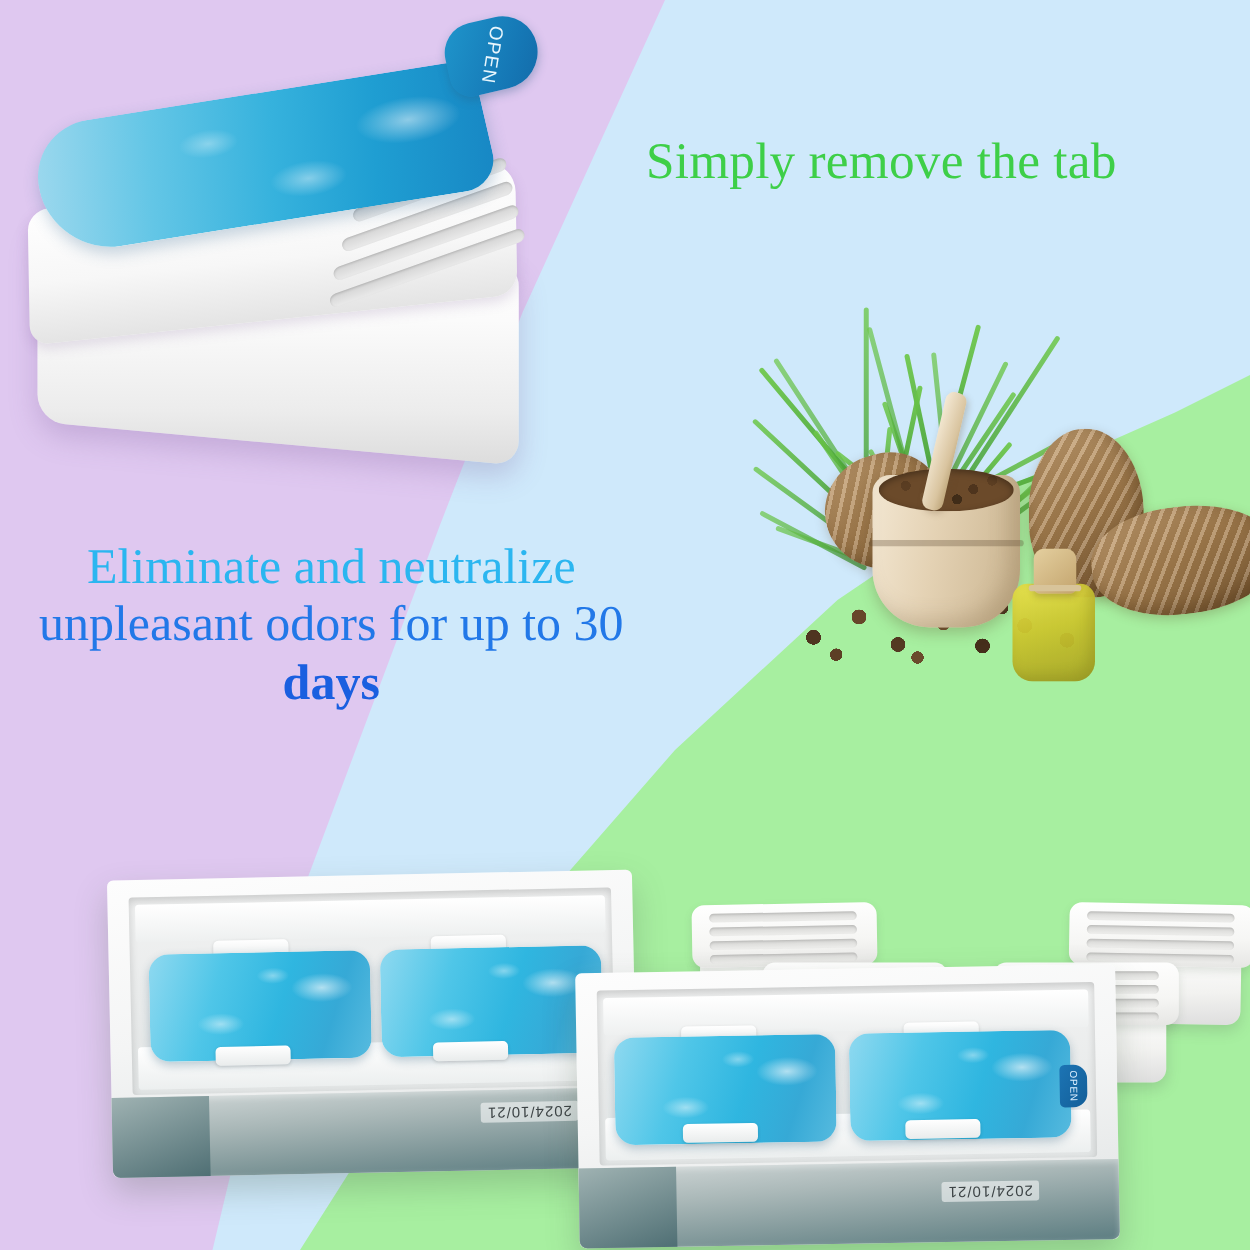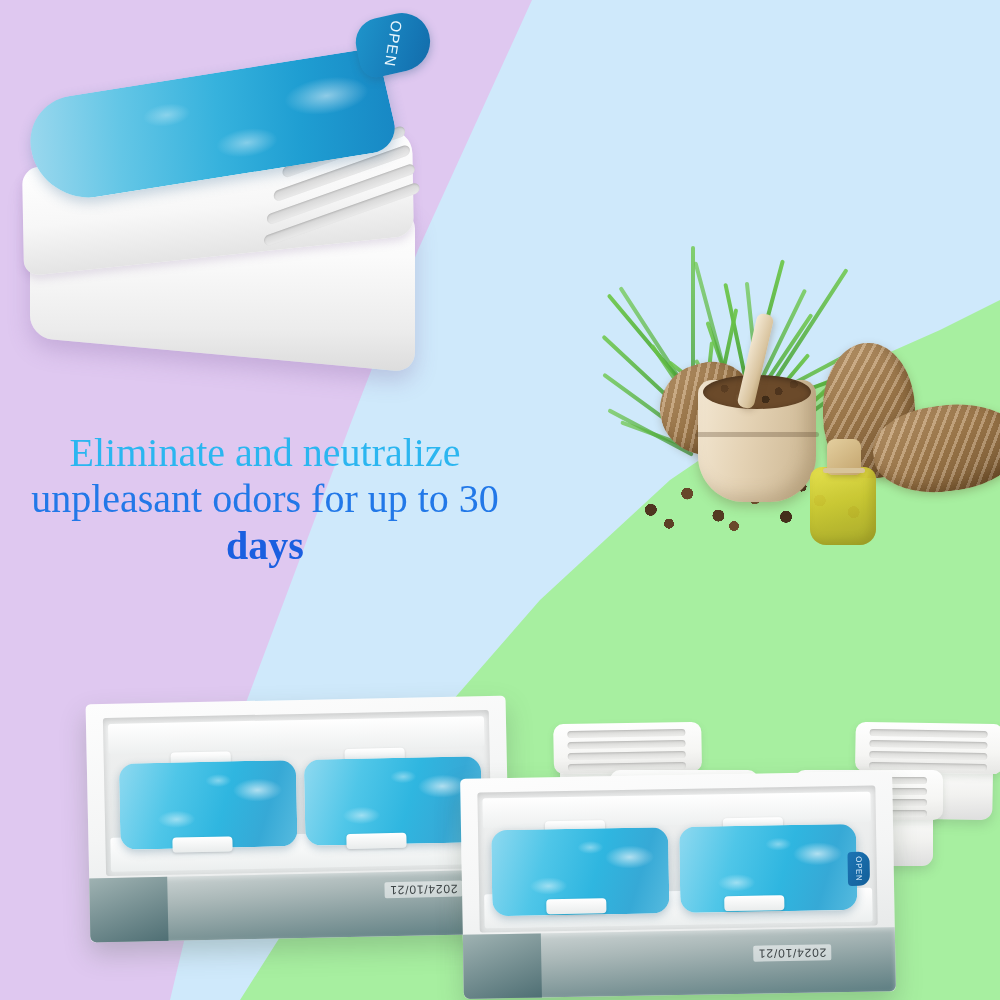--- a/index.html
+++ b/index.html
@@ -309,20 +309,21 @@
     </div>
     <div class="pm-foil">
       <div class="foil-body"></div>
       <div class="foil-tab">
         <span>OPEN</span>
       </div>
     </div>
   </div>
 
   <div class="headline">
+    <span class="ln ln1">Simply remove the tab</span>
   </div>
 
   <div class="subline">
     <span class="ln s1">Eliminate and neutralize</span>
     <span class="ln s2">unpleasant odors for up to 30</span>
     <span class="ln s3">days</span>
   </div>
 
   <div class="scene">
     <div class="needles">

